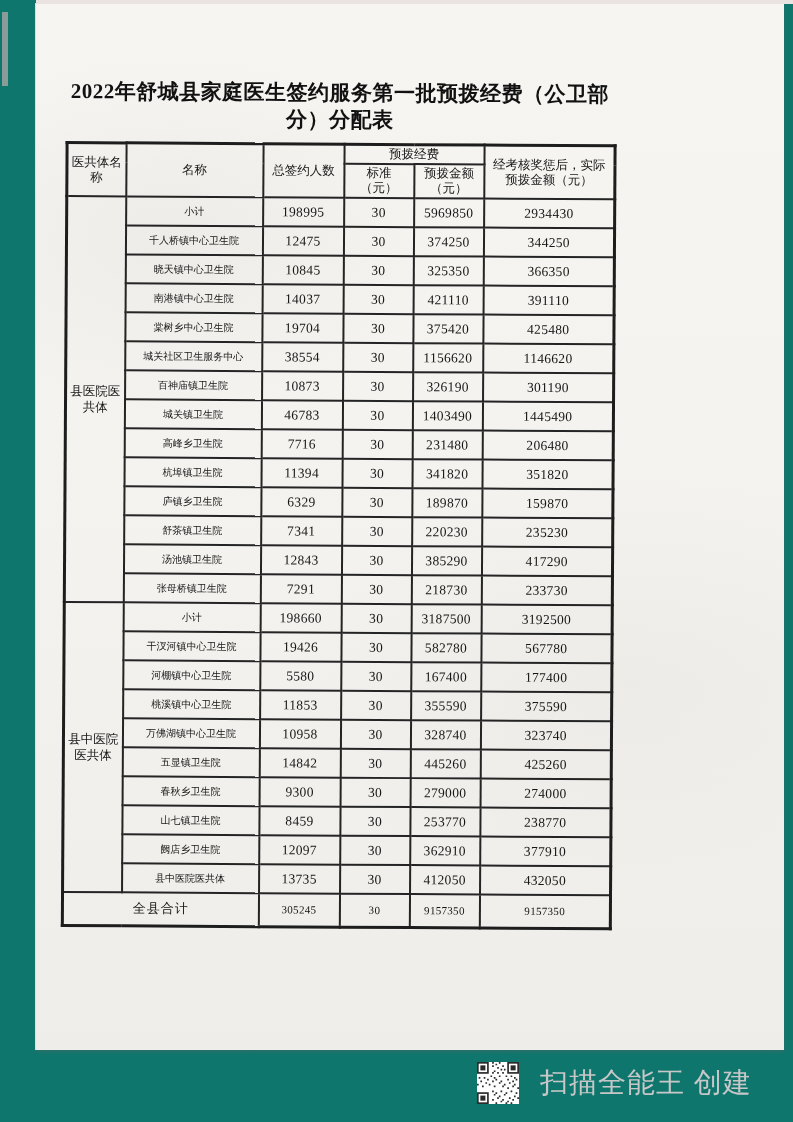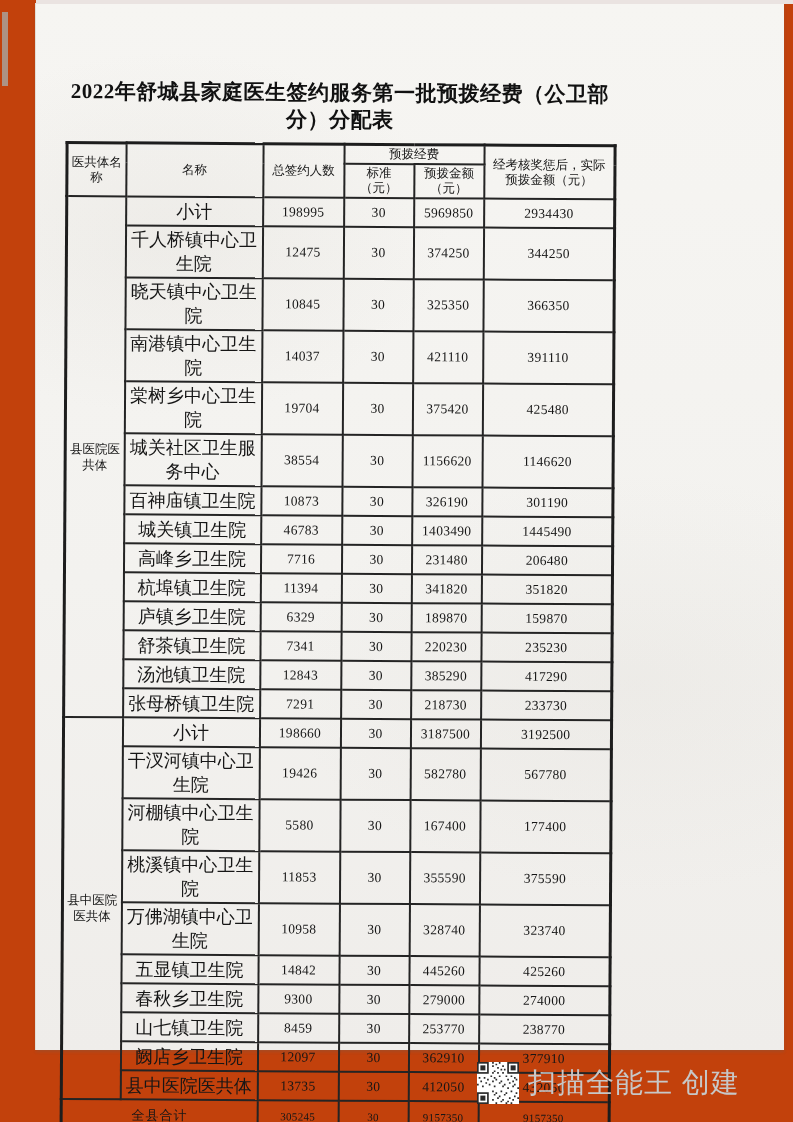--- a/index.html
+++ b/index.html
@@ -1,21 +1,21 @@
 <!DOCTYPE html>
 <html><head>
 <meta charset="utf-8">
 <style>
   * { box-sizing: border-box; }
   html,body { margin:0; padding:0; }
   body {
     width:793px; height:1122px; background:#ffffff;
     font-family:"Liberation Serif","DejaVu Serif",serif;
   }
-  .stage { position:relative; width:793px; height:1122px; overflow:hidden; background:#c2410c; }
+  .stage { position:relative; width:793px; height:1122px; overflow:hidden; background:#0f766e; }
 
   
   .paper {
     position:absolute; left:36px; top:3px; width:748px; height:1047px;
     background:
       radial-gradient(ellipse 400px 260px at 18% 22%, rgba(205,200,192,0.18), transparent 70%),
       radial-gradient(ellipse 500px 300px at 80% 65%, rgba(205,200,192,0.14), transparent 70%),
       linear-gradient(180deg,#f6f5f2 0%, #f3f2ef 55%, #efedea 100%);
     box-shadow:-1px 0 0 #e2ded7, 0 2px 3px rgba(110,100,90,0.30);
   }
@@ -36,28 +36,28 @@
   }
   .alloc th, .alloc td {
     border:2px solid #242424; text-align:center; vertical-align:middle;
     padding:1px 3px; font-weight:400; overflow:hidden;
   }
   .alloc { border:3px solid #1d1d1d; }
   thead th { font-size:12.5px; line-height:15px; color:#171717; }
   tr.hdr-top th { height:19px; }
   tr.hdr-sub th { height:27px;margin-top:12px; }
   td.group-cell { font-size:12.5px; line-height:16px; }
-  td.name-cell  { font-size:18px; }
+  td.name-cell  { font-size:10px; }
   td.num-cell   { font-size:13.5px; letter-spacing:.3px; }
   tbody td { height:29px; }
   tbody.footer td { height:33px; font-size:11px; }
   tbody.footer td.name-cell { font-size:13px; letter-spacing:1px; }
 
   
-  .watermark { position:absolute; left:477px; top:1062px; display:flex; gap:9px; }
+  .watermark { position:absolute; left:477px; top:1062px; display:flex; gap:21px; }
   .qr { width:42px; height:42px; display:block; }
   .wm-text {
     font-size:28px; color:#c7c7c7; letter-spacing:1px; line-height:42px;
     font-family:"Liberation Sans","DejaVu Sans",sans-serif;
   }
 </style>
 </head>
 <body>
 
 <div class="stage">

